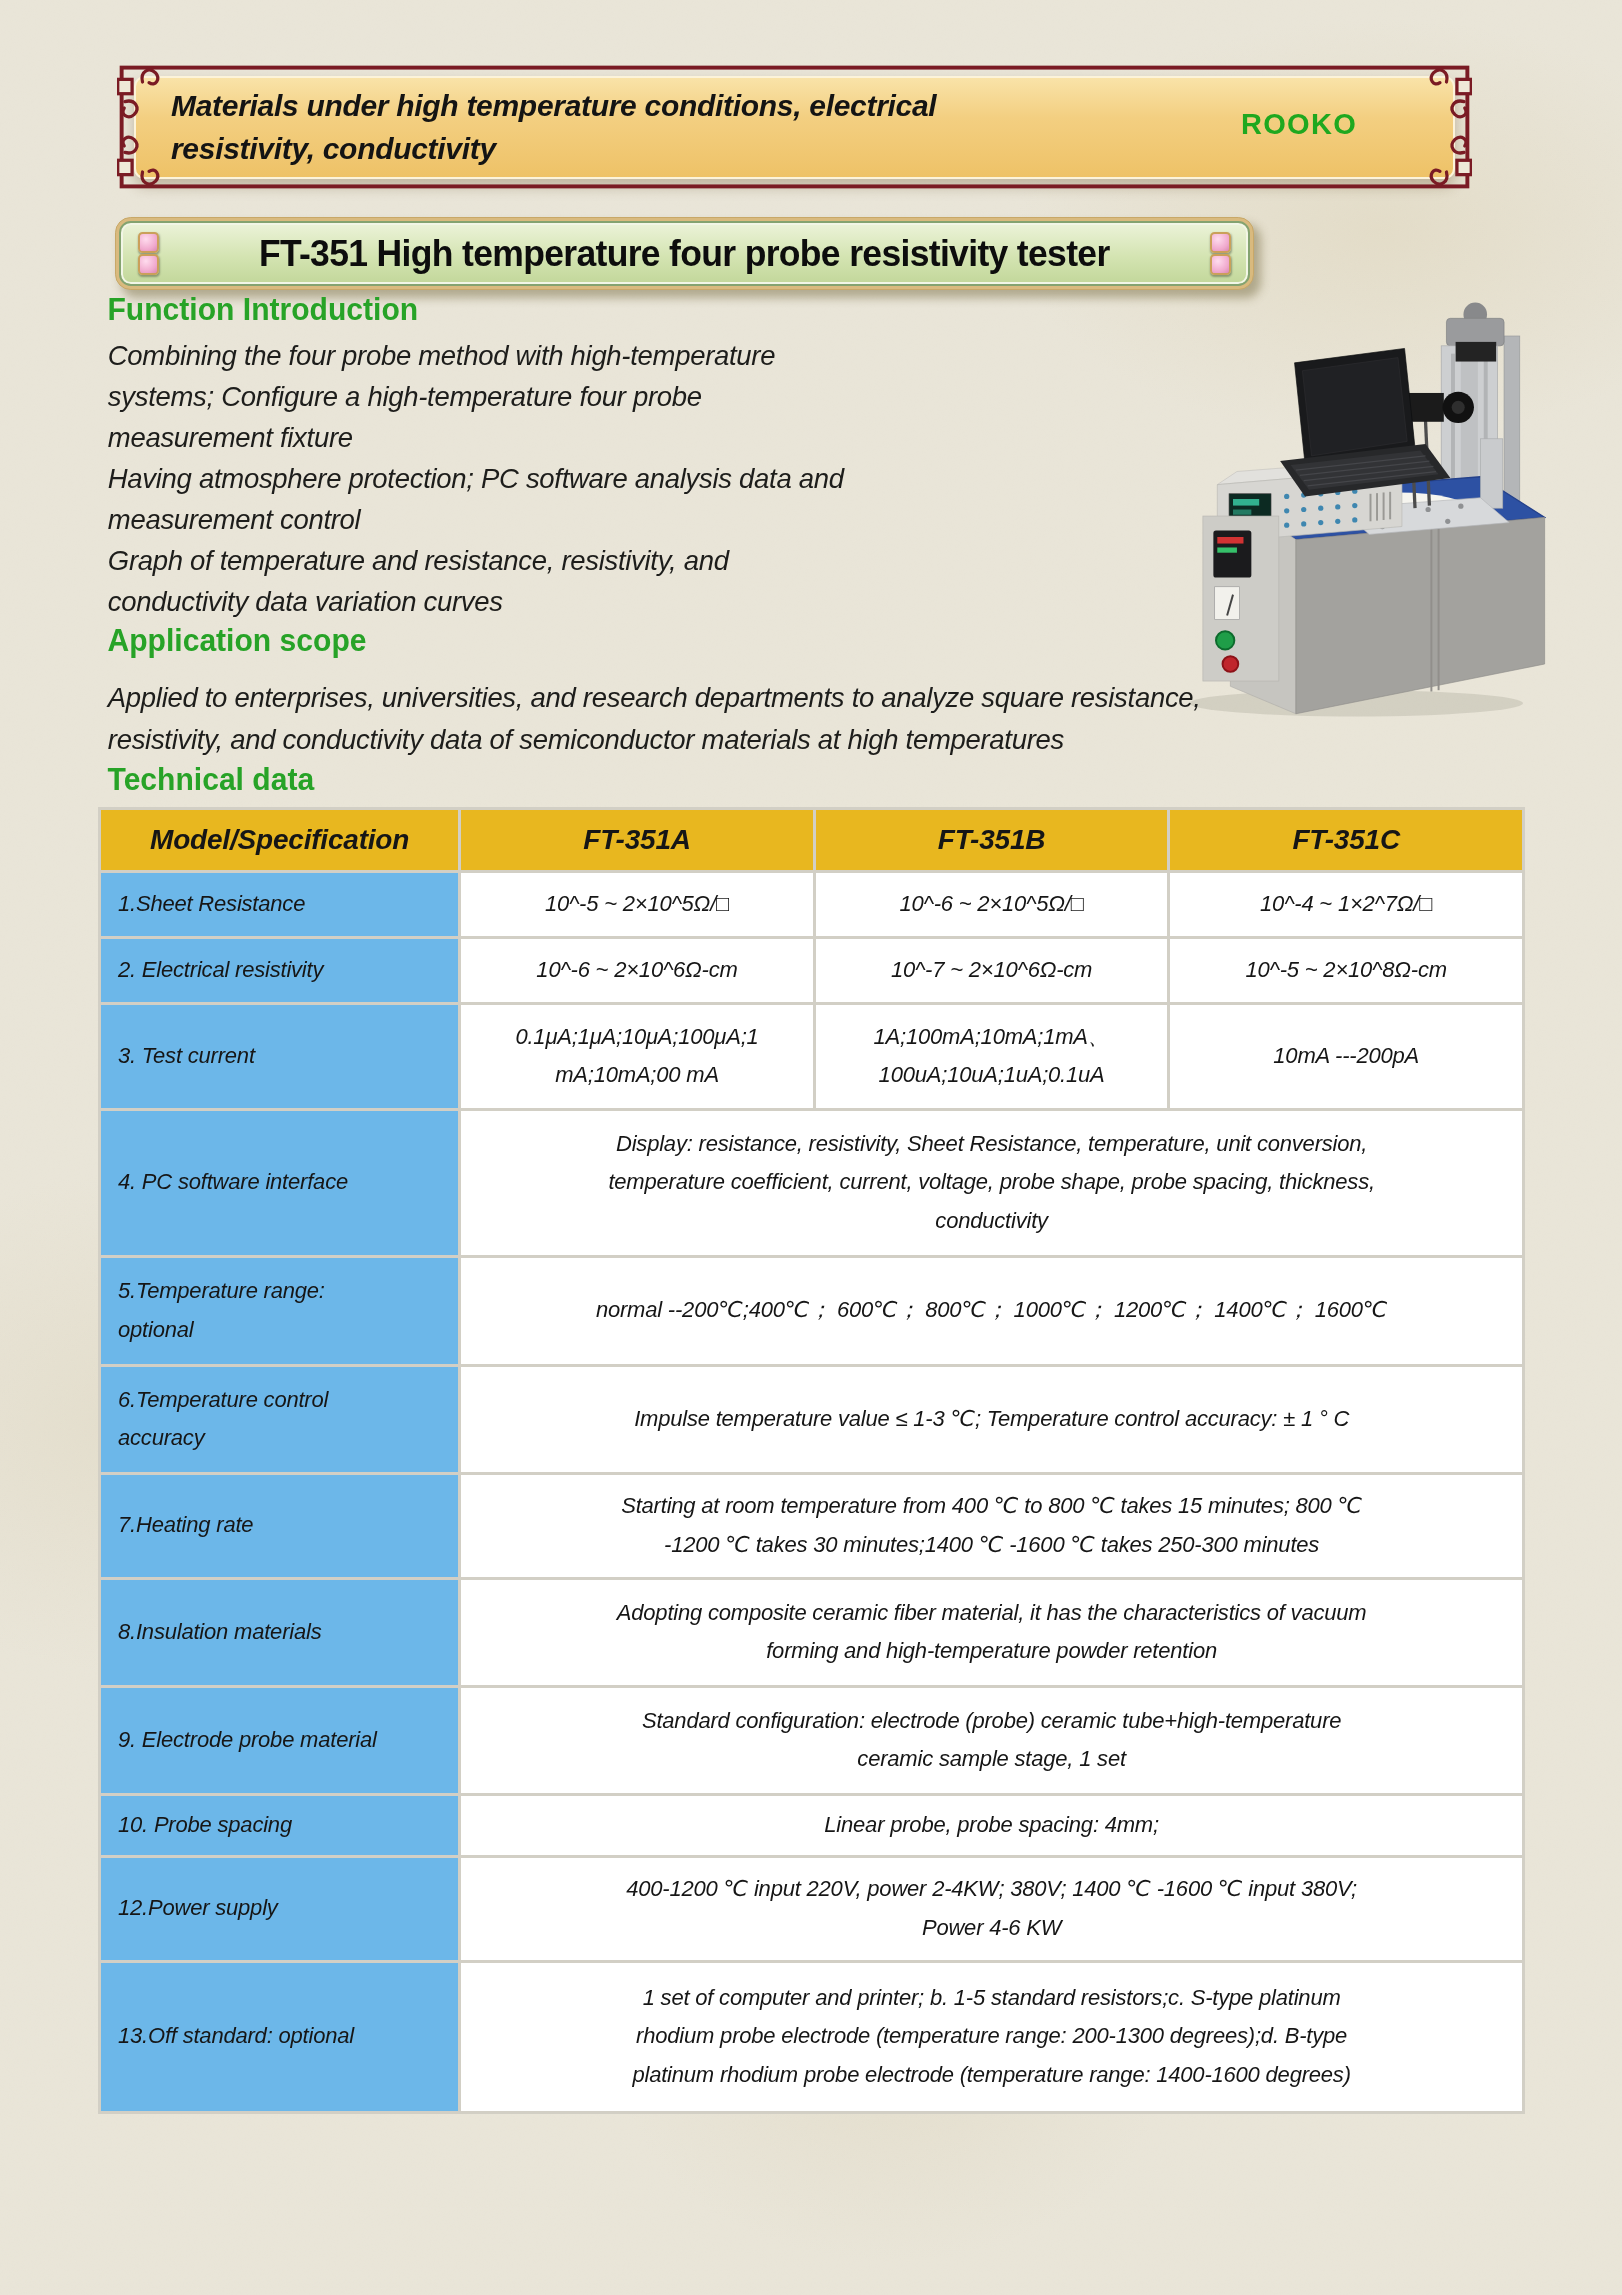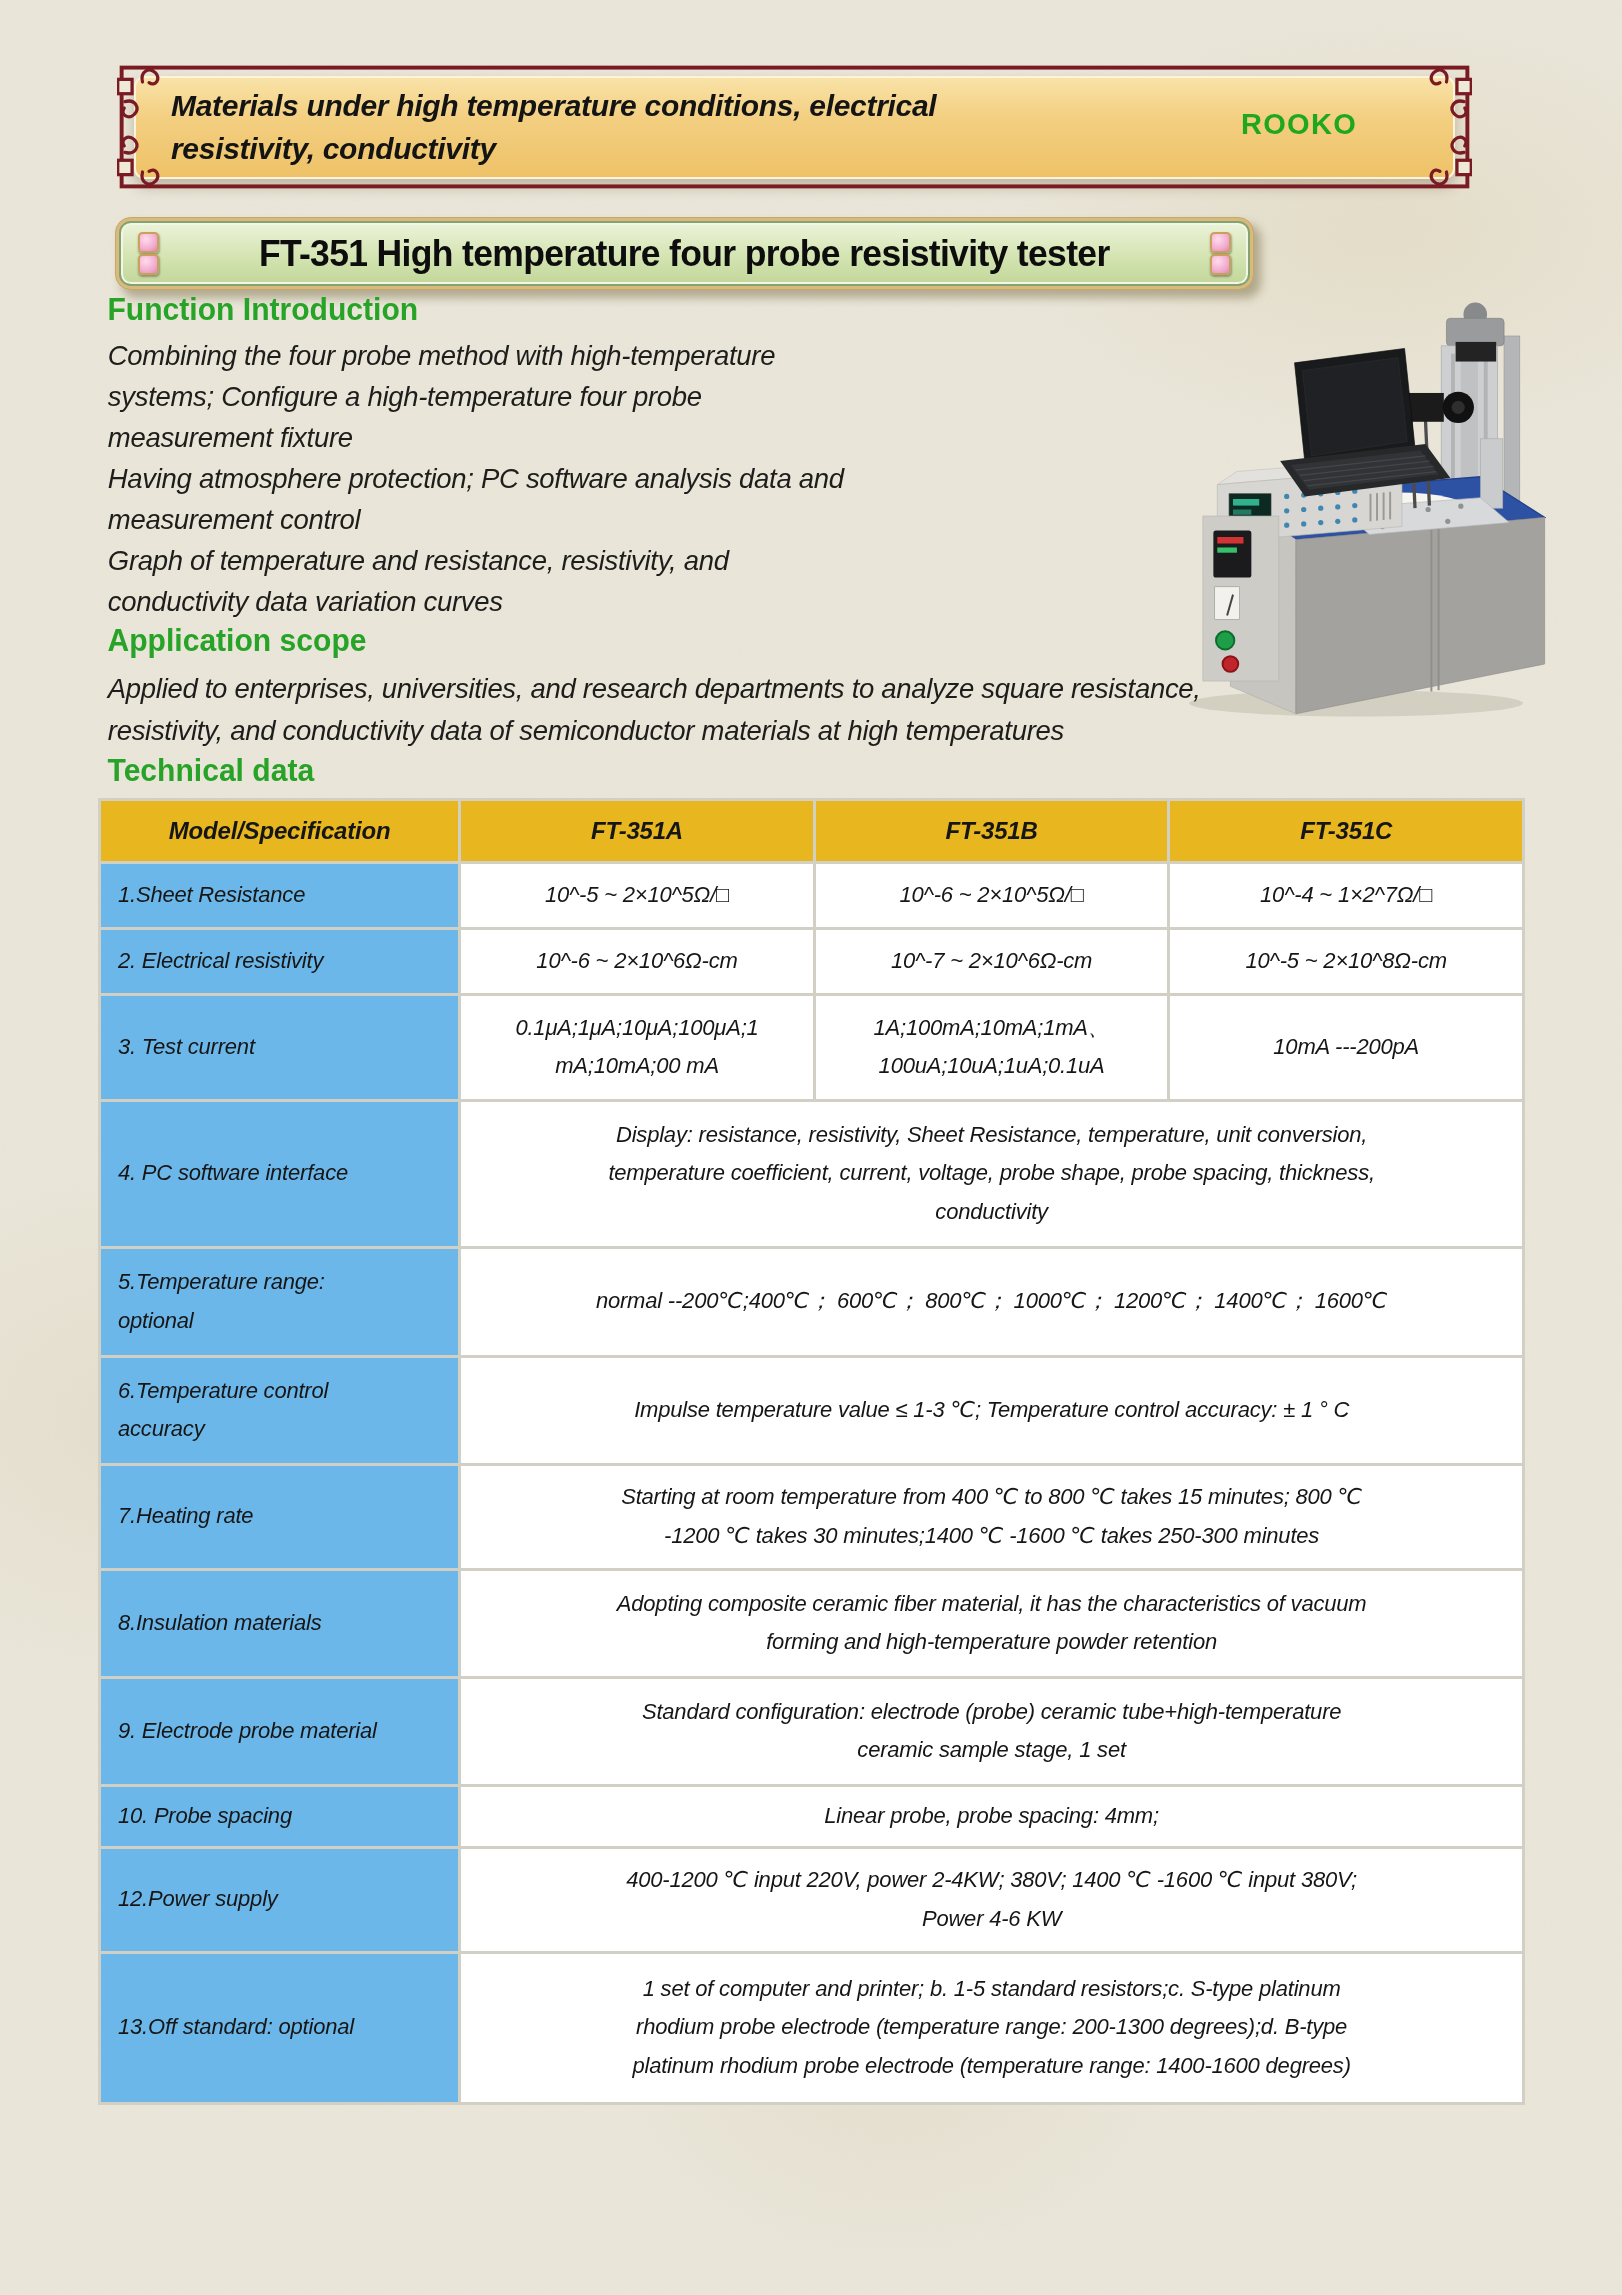--- a/index.html
+++ b/index.html
@@ -68,37 +68,37 @@
   h2.green-h{
     margin:0;padding:0 0 0 9.8px;font-size:31px;line-height:37px;font-weight:700;
     color:#27a327;transform:scaleX(0.97);transform-origin:left center;
   }
   .h-fi{margin-top:30px;} .h-as{margin-top:34px;} .h-td{margin-top:19.6px;}
   .body-text{
     margin:0;padding-left:9.8px;font-size:27.5px;line-height:41px;font-style:italic;
     color:#1d1d1b;letter-spacing:-0.3px;white-space:pre-line;
   }
   .intro{margin-top:6.5px;width:1021px;}
-  .app{margin-top:9px;line-height:42px;}
+  .app{margin-top:18px;line-height:42px;}
 
   
   .photo{position:absolute;right:77px;top:300px;width:406px;height:419px;}
 
   
   table.tech{
     margin-top:9.2px;width:1427px;border-collapse:separate;border-spacing:3.9px;
     background:#d2cfc5;table-layout:fixed;
   }
   table.tech th, table.tech td{
     box-sizing:border-box;padding:3.9px 17px;vertical-align:middle;
     font-style:italic;font-size:22px;line-height:1.75;color:#161616;
     white-space:pre-line;letter-spacing:-0.2px;
   }
   table.tech th{
-    background:#e8b71f;font-weight:700;font-size:24px;text-align:center;height:60px;
+    background:#e8b71f;font-weight:700;font-size:28px;text-align:center;height:60px;
   }
   th.th-label{text-align:left;padding-left:19.6px;}
   td.label{
     background:#6cb7e9;text-align:left;padding-left:19.6px;line-height:1.55;
   }
   td.val, td.spanval{background:#ffffff;text-align:center;}
   tr.rh1 td{height:63px;} tr.rh2 td{height:63px;font-style:italic;} tr.rh3 td{height:103px;}
   tr.rh4 td{height:144px;} tr.rh5 td{height:106px;} tr.rh6 td{height:105px;}
   tr.rh7 td{height:102px;} tr.rh8 td{height:105px;} tr.rh9 td{height:105px;}
   tr.rh10 td{height:59px;} tr.rh11 td{height:67px;} tr.rh12 td{height:102px;}

